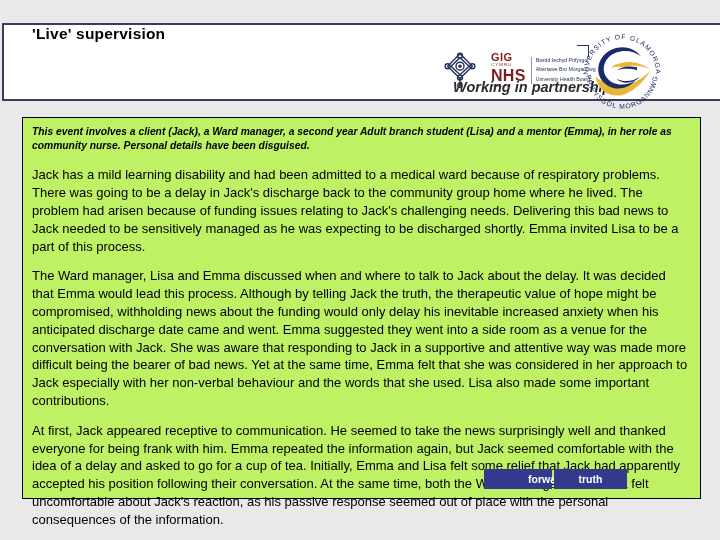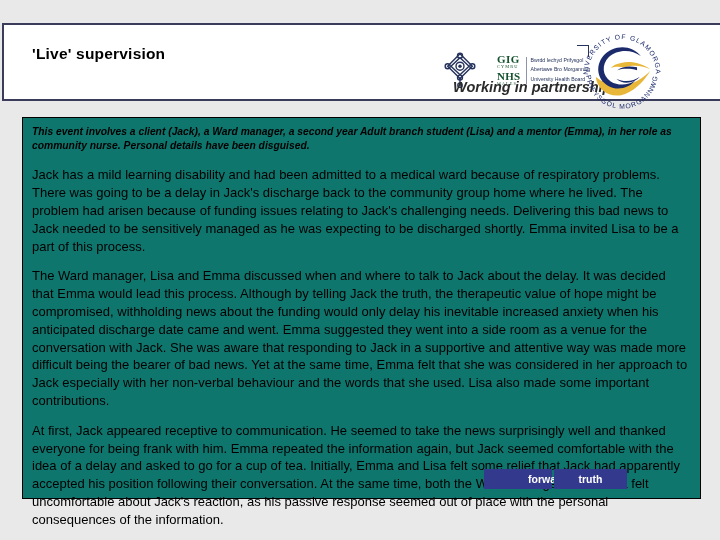--- a/index.html
+++ b/index.html
@@ -29,21 +29,21 @@
     height: 78px;
     background: #ffffff;
     border-top: 2px solid #3b3b5c;
     border-bottom: 2px solid #3b3b5c;
     border-left: 2px solid #3b3b5c;
     box-sizing: border-box;
   }
   .slide-title {
     position: absolute;
     left: 28px;
-    top: 20px;
+    top: 0;
     font-size: 15.5px;
     font-weight: bold;
     color: #000000;
     letter-spacing: 0.2px;
     white-space: nowrap;
   }
 
   
   .logo-nhs {
     position: absolute;
@@ -58,39 +58,39 @@
     top: 22px;
     display: flex;
     align-items: center;
   }
   .celtic-knot {
     width: 38px;
     height: 38px;
     flex: 0 0 auto;
   }
   .nhs-wordmark {
-    margin-left: 18px;
+    margin-left: 12px;
     line-height: 1;
-    font-family: Liberation Serif, serif;
-    color: #14532d;
+    font-family: Liberation Sans, sans-serif;
+    color: #7f1d1d;
   }
   .nhs-gig {
     font-size: 11px;
     font-weight: bold;
     letter-spacing: 0.5px;
     display: block;
   }
   .nhs-cymru {
     font-size: 4.4px;
     letter-spacing: 1.1px;
     display: block;
     margin-top: 0px;
   }
   .nhs-nhs {
-    font-size: 11px;
+    font-size: 16px;
     font-weight: bold;
     letter-spacing: 0.3px;
     display: block;
     margin-top: 1px;
   }
   .nhs-wales {
     font-size: 4.4px;
     letter-spacing: 1.1px;
     display: block;
   }
@@ -135,21 +135,21 @@
     height: 94px;
   }
 
   
   .content-panel {
     position: absolute;
     left: 22px;
     top: 117px;
     width: 679px;
     height: 382px;
-    background: #0f766e;
+    background: #bef264;
     border: 1.6px solid #000000;
     box-sizing: border-box;
     padding: 7px 12px 0 9px;
   }
   .intro {
     font-size: 10.3px;
     font-weight: bold;
     font-style: italic;
     color: #000000;
     line-height: 1.33;

